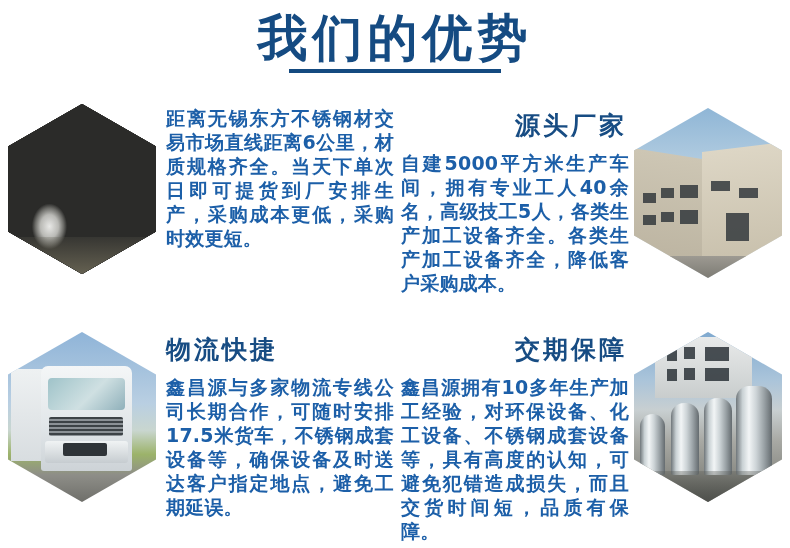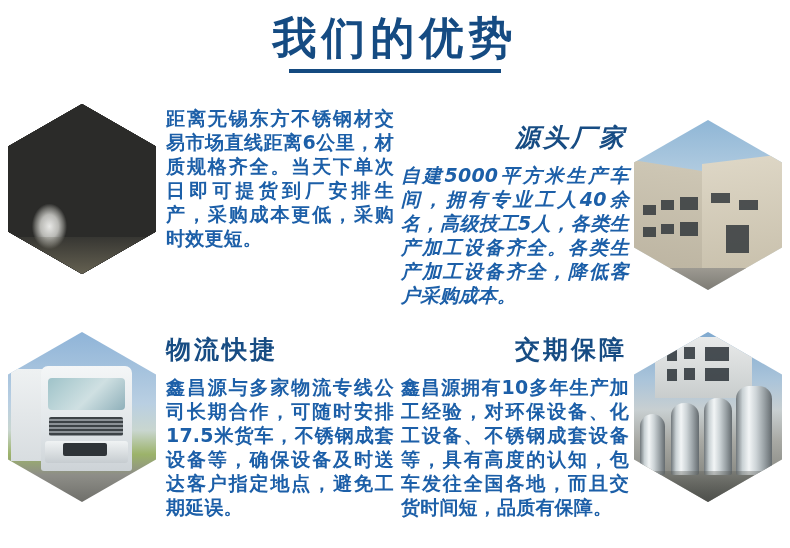--- a/index.html
+++ b/index.html
@@ -17,21 +17,21 @@
 
   
   .page-title-wrap {
     position: absolute;
     top: 14px;
     left: 0;
     width: 790px;
     text-align: center;
   }
   .page-title {
-    font-size: 44px;
+    font-size: 50px;
     font-weight: bold;
     color: #154B82;
     letter-spacing: 5px;
     line-height: 48px;
     display: block;
   }
   .title-underline {
     width: 212px;
     height: 4px;
     background: #144A80;
@@ -45,21 +45,21 @@
     left: 0;
     width: 790px;
     height: 456px;
   }
   .feature {
     position: absolute;
     width: 395px;
     height: 228px;
   }
   .feat-1 { left: 0;   top: 0; }
-  .feat-2 { left: 395px; top: 16px; font-style: italic; }
+  .feat-2 { left: 395px; top: 4px; }
   .feat-3 { left: 0;   top: 228px; }
   .feat-4 { left: 395px; top: 228px; }
 
   
   .hex {
     position: absolute;
     width: 148px;
     height: 170px;
     top: 12px;
     -webkit-clip-path: polygon(50% 0%, 100% 25%, 100% 75%, 50% 100%, 0% 75%, 0% 25%);
@@ -281,17 +281,17 @@
       <div class="bwin" style="left:34%;top:21%;width:7%;height:7%;"></div>
       <div class="bwin" style="left:48%;top:21%;width:16%;height:8%;"></div>
       <div class="tank" style="left:4%;width:17%;height:36%;"></div>
       <div class="tank" style="left:25%;width:19%;height:42%;"></div>
       <div class="tank" style="left:47%;width:19%;height:45%;"></div>
       <div class="tank" style="left:69%;width:24%;height:52%;"></div>
       <div class="shadow"></div>
     </div>
     <div class="ftext ftext-left-of-hex">
       <span class="fhead align-right">交期保障</span>
-      <p class="fbody">鑫昌源拥有10多年生产加工经验，对环保设备、化工设备、不锈钢成套设备等，具有高度的认知，包车发往全国各地，而且交货时间短，品质有保障。</p>
+      <p class="fbody">鑫昌源拥有10多年生产加工经验，对环保设备、化工设备、不锈钢成套设备等，具有高度的认知，可避免犯错造成损失，而且交货时间短，品质有保障。</p>
     </div>
   </div>
 
 </div>
 
 </body></html>

